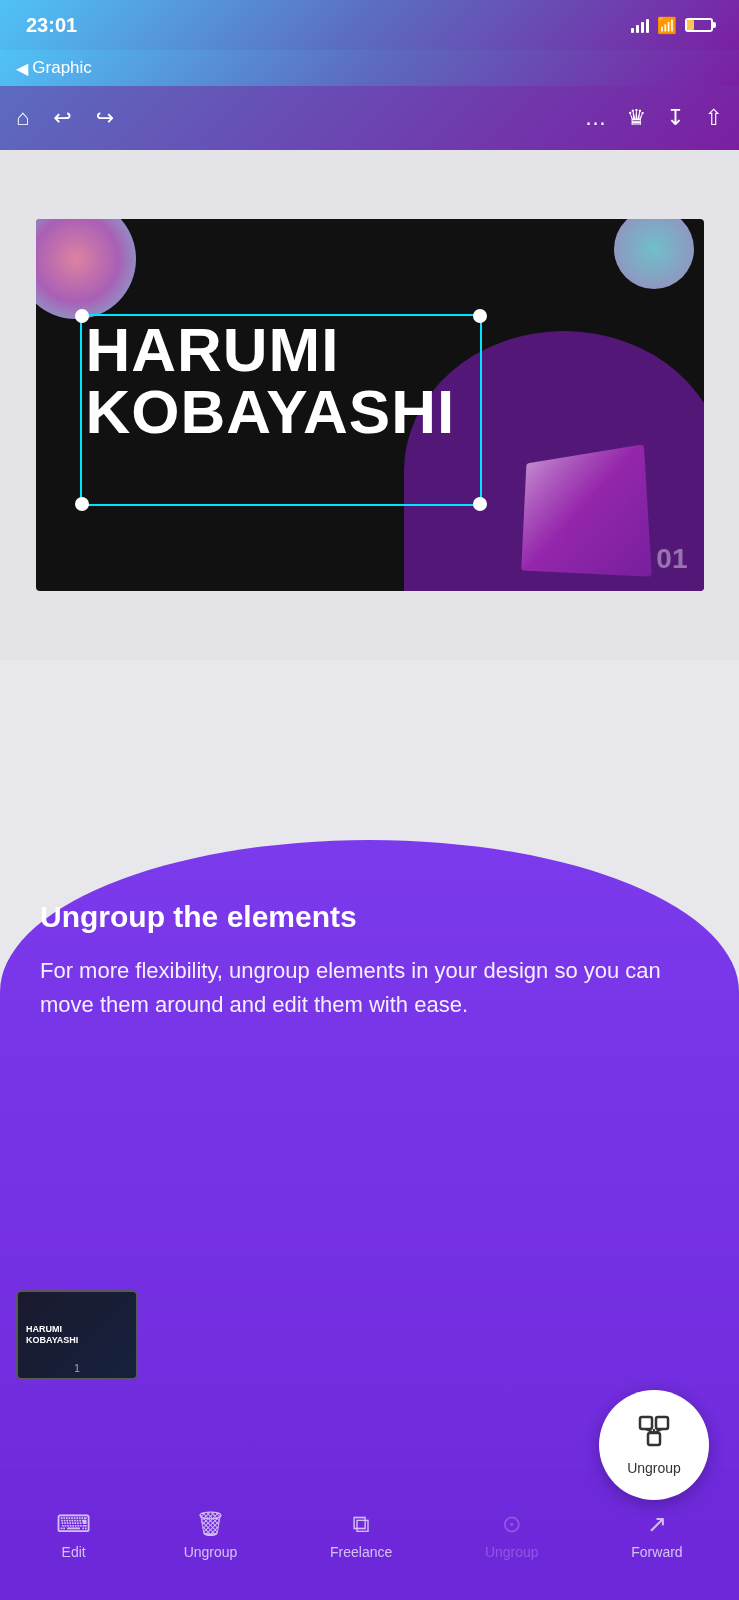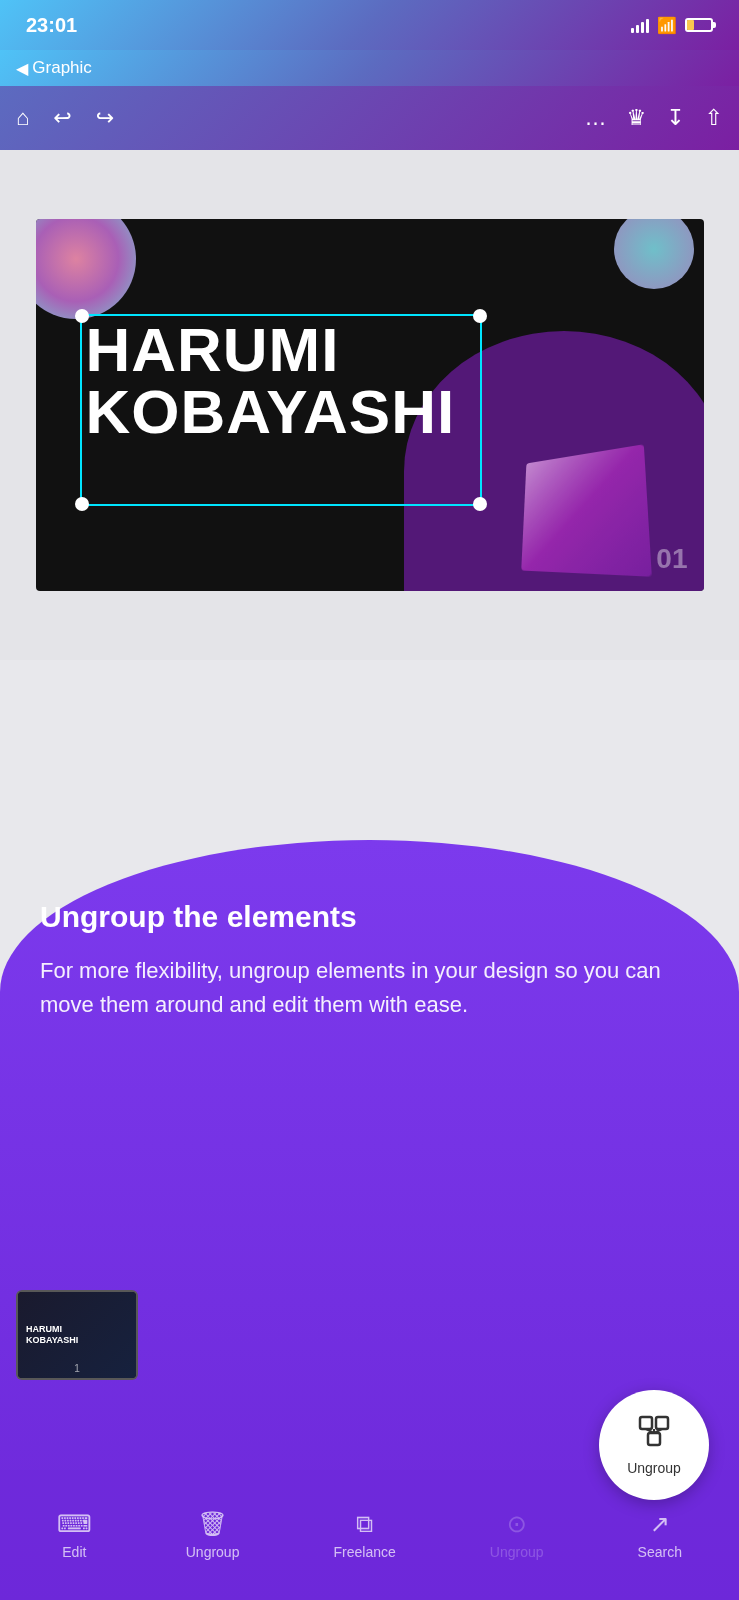--- a/index.html
+++ b/index.html
@@ -471,17 +471,17 @@
     <div class="bottom-tool-item">
       <span class="bottom-tool-icon">⧉</span>
       <span class="bottom-tool-label">Freelance</span>
     </div>
     <div class="bottom-tool-item" style="opacity:0.3">
       <span class="bottom-tool-icon">⊙</span>
       <span class="bottom-tool-label">Ungroup</span>
     </div>
     <div class="bottom-tool-item">
       <span class="bottom-tool-icon">↗</span>
-      <span class="bottom-tool-label">Search</span>
+      <span class="bottom-tool-label">Forward</span>
     </div>
   </div>
 
 </div>
 
 </body></html>

